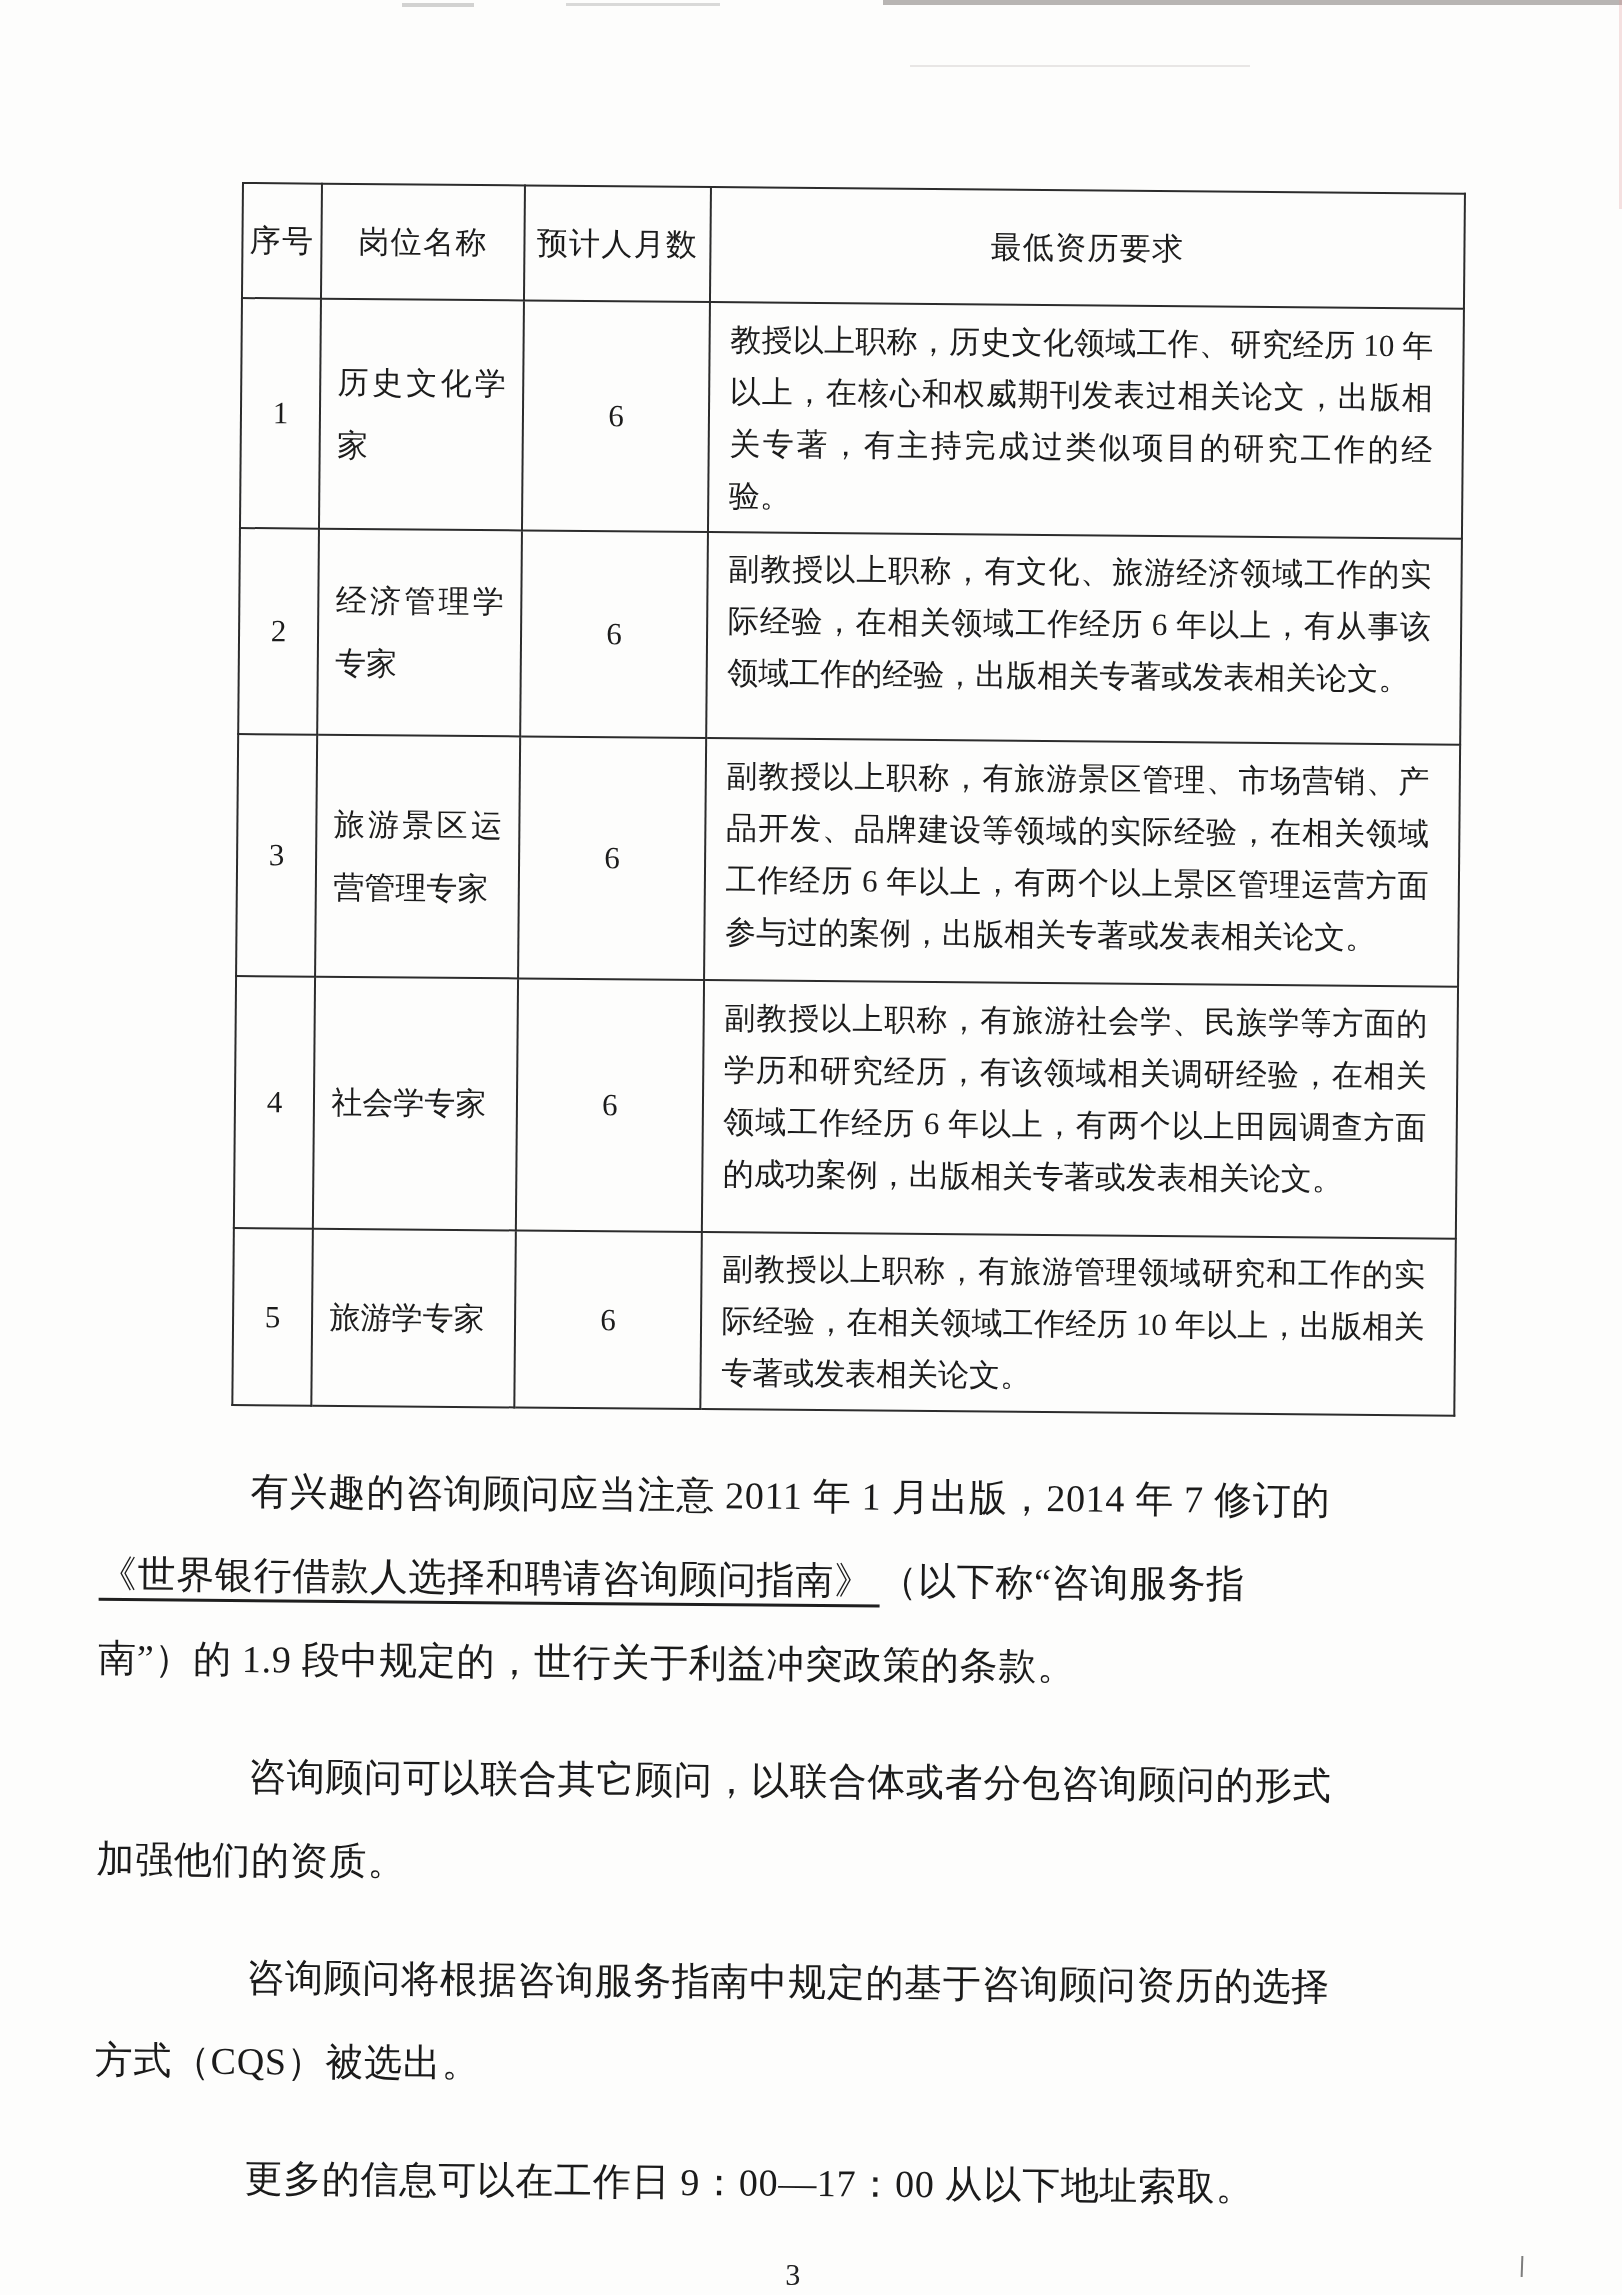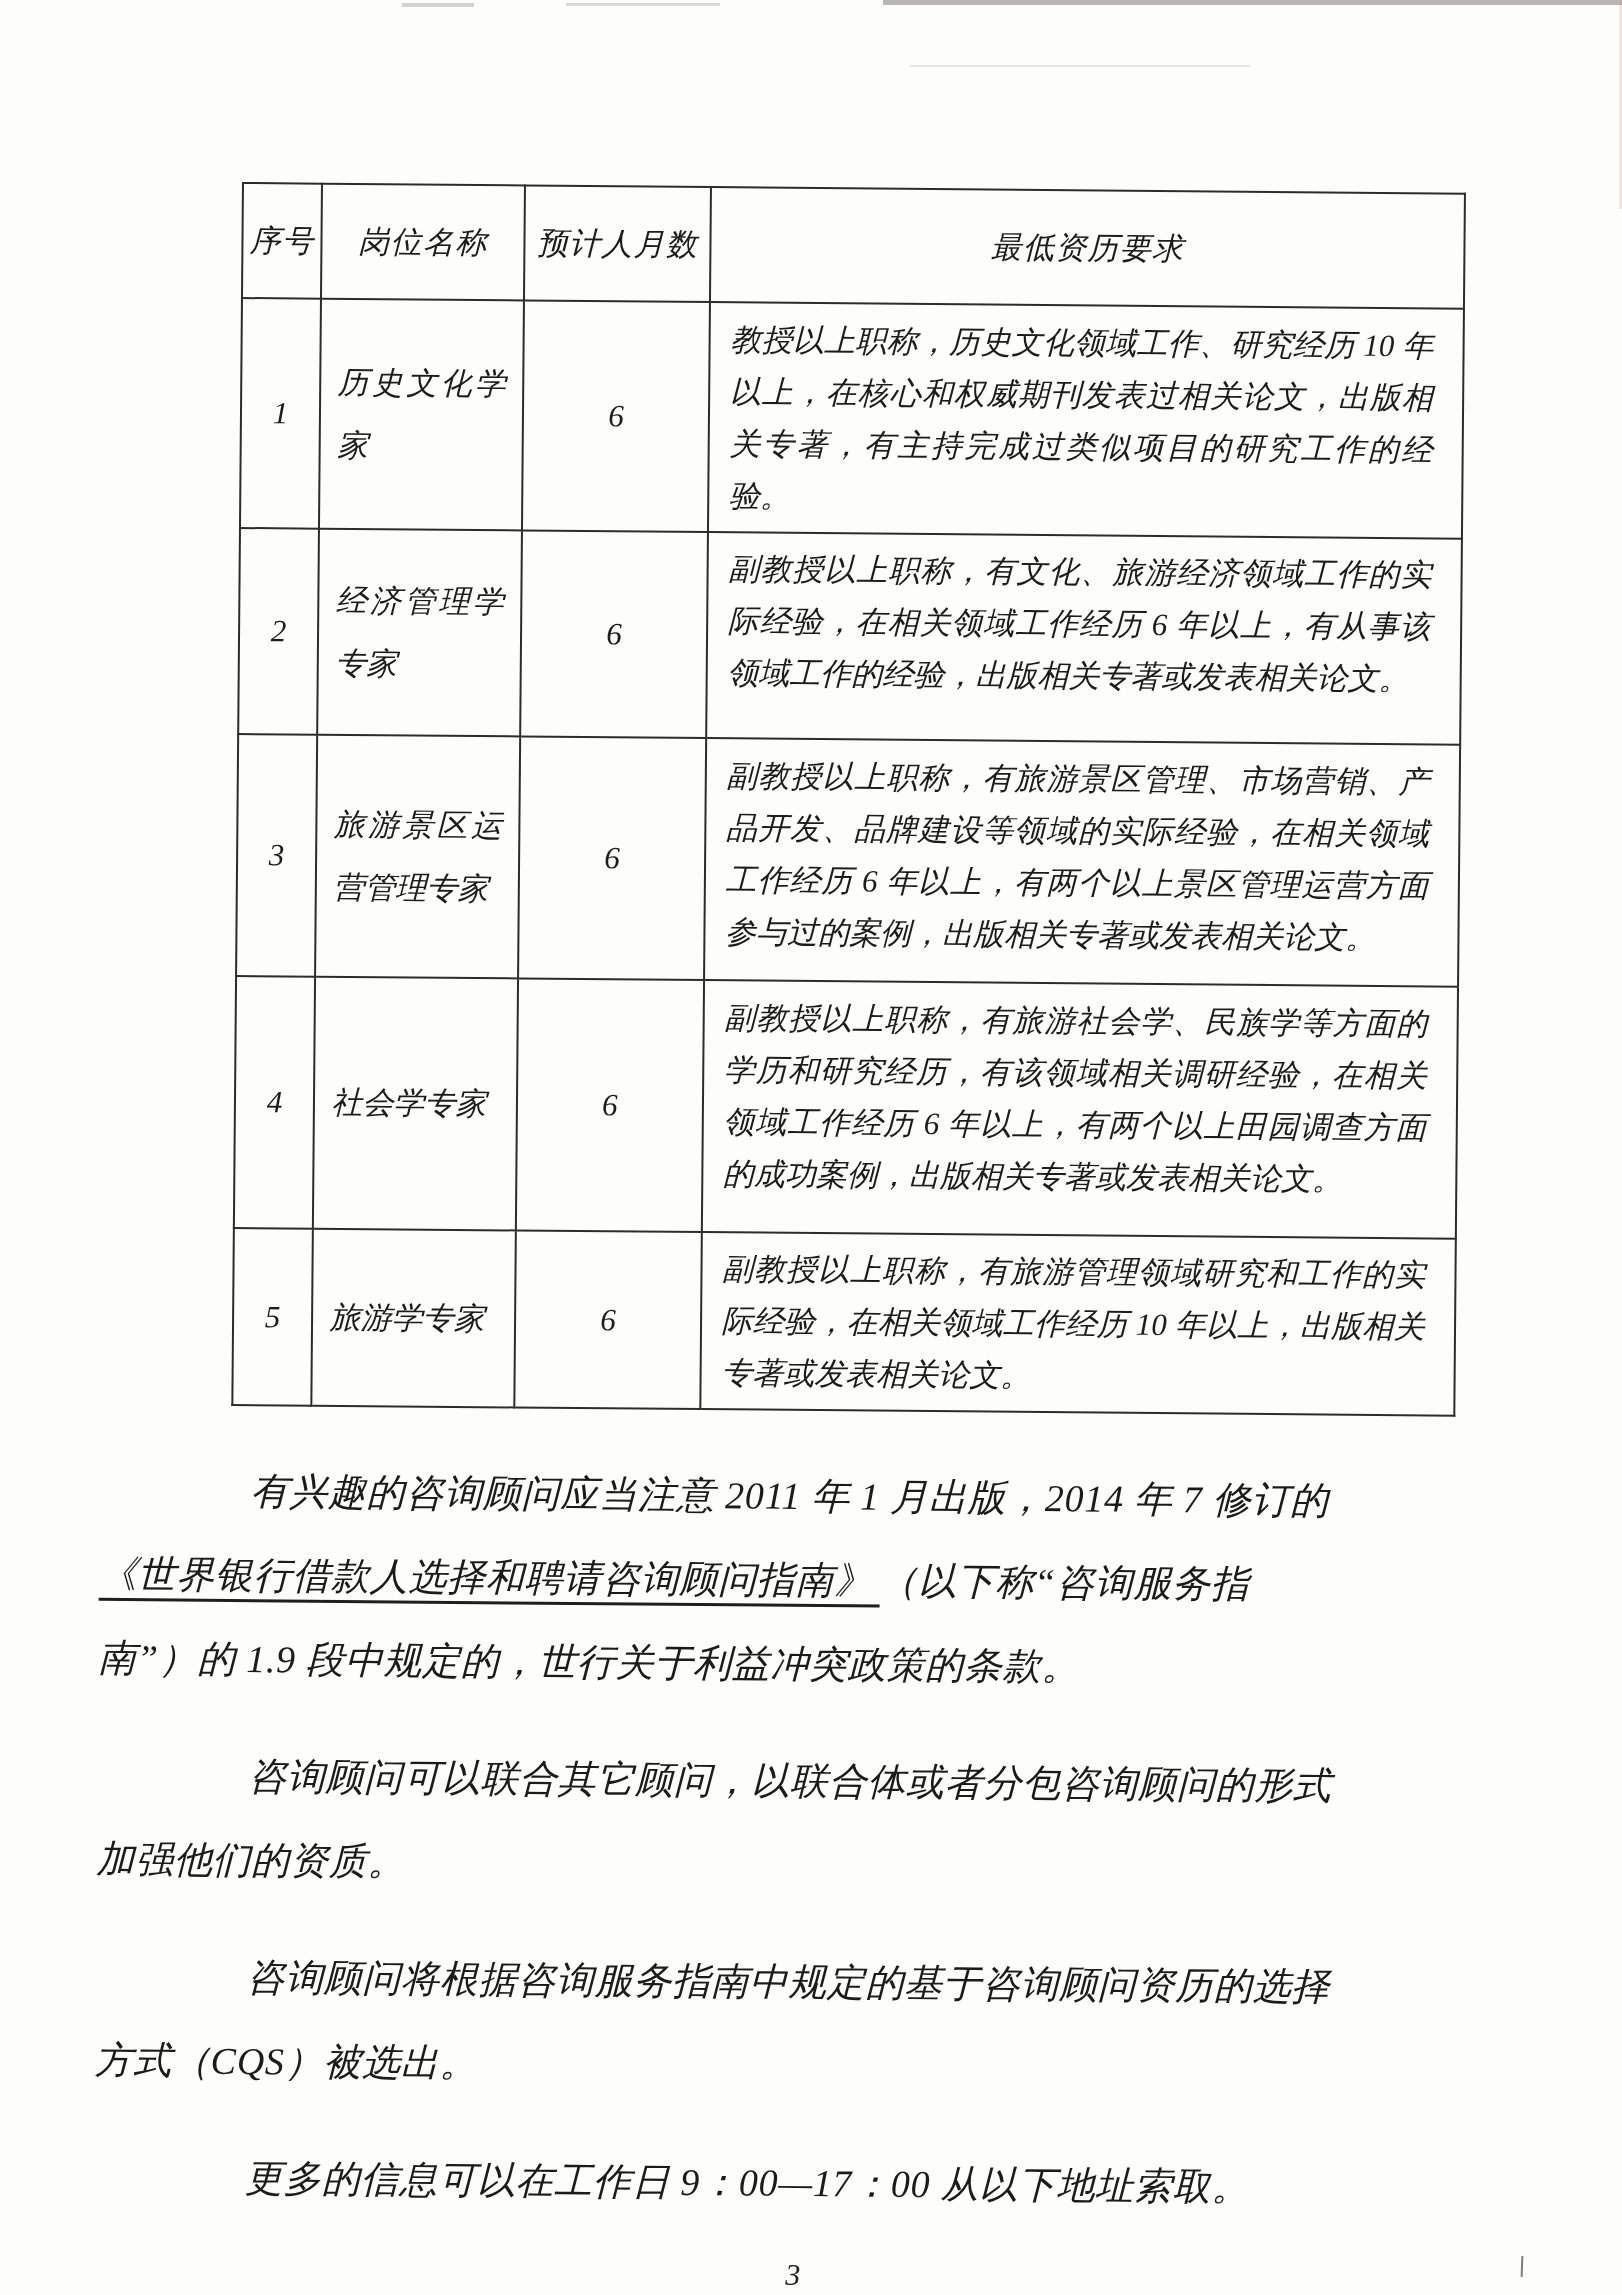--- a/index.html
+++ b/index.html
@@ -10,21 +10,20 @@
     background: #fcfcfb;
     overflow: hidden;
     font-family: "Liberation Serif", "DejaVu Serif", serif;
     color: #1a1a1a;
   }
   .page {
     position: relative;
     width: 1623px;
     height: 2295px;
     background: #fdfdfc;
-    font-style: italic;
   }
   
   .sheet {
     position: absolute;
     top: 0; left: 0;
     width: 1623px;
     height: 2295px;
     transform: rotate(0.5deg);
     transform-origin: 242px 182px;
   }

